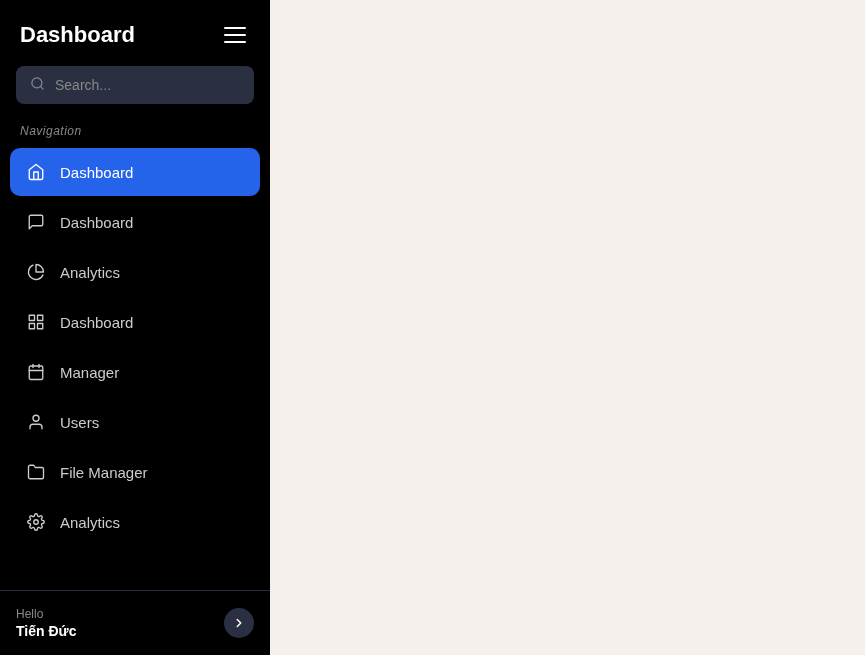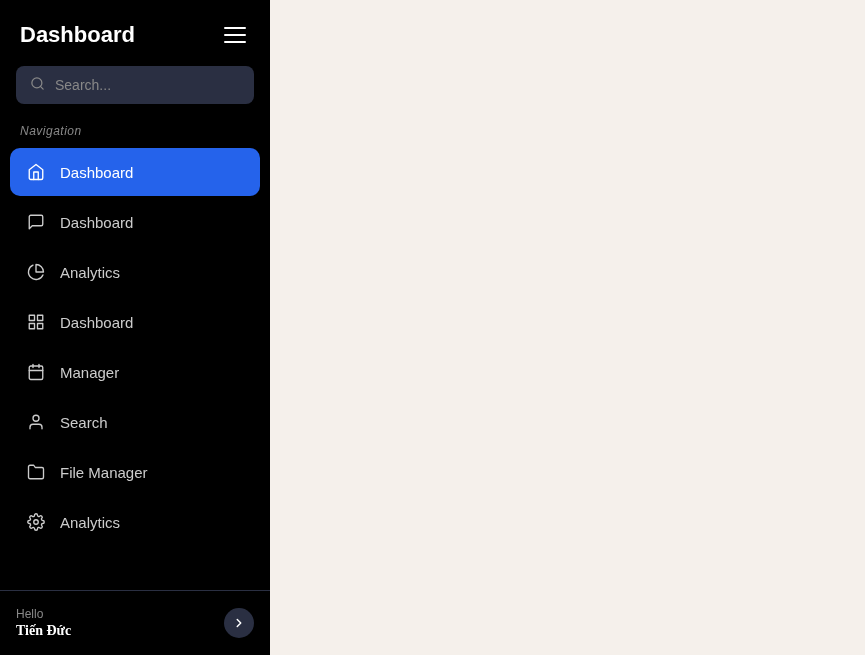--- a/index.html
+++ b/index.html
@@ -162,21 +162,20 @@
 
     .user-hello {
       color: #888;
       font-size: 12px;
     }
 
     .user-name {
       color: #ffffff;
       font-size: 14px;
       font-weight: 600;
-      font-family: Liberation Serif, serif;
     }
 
     .chevron-btn {
       background: #2a2f42;
       border: none;
       border-radius: 50%;
       width: 30px;
       height: 30px;
       display: flex;
       align-items: center;
@@ -285,21 +284,21 @@
       <span>Manager</span>
     </div>
 
     <div class="nav-item">
       <span class="nav-icon">
         <svg viewBox="0 0 24 24">
             <path d="M20 21v-2a4 4 0 0 0-4-4H8a4 4 0 0 0-4 4v2"></path>
             <circle cx="12" cy="7" r="4"></circle>
           </svg>
       </span>
-      <span>Search</span>
+      <span>Users</span>
     </div>
 
     <div class="nav-item">
       <span class="nav-icon">
         <svg viewBox="0 0 24 24">
             <path d="M22 19a2 2 0 0 1-2 2H4a2 2 0 0 1-2-2V5a2 2 0 0 1 2-2h5l2 3h9a2 2 0 0 1 2 2z"></path>
           </svg>
       </span>
       <span>File Manager</span>
     </div>

